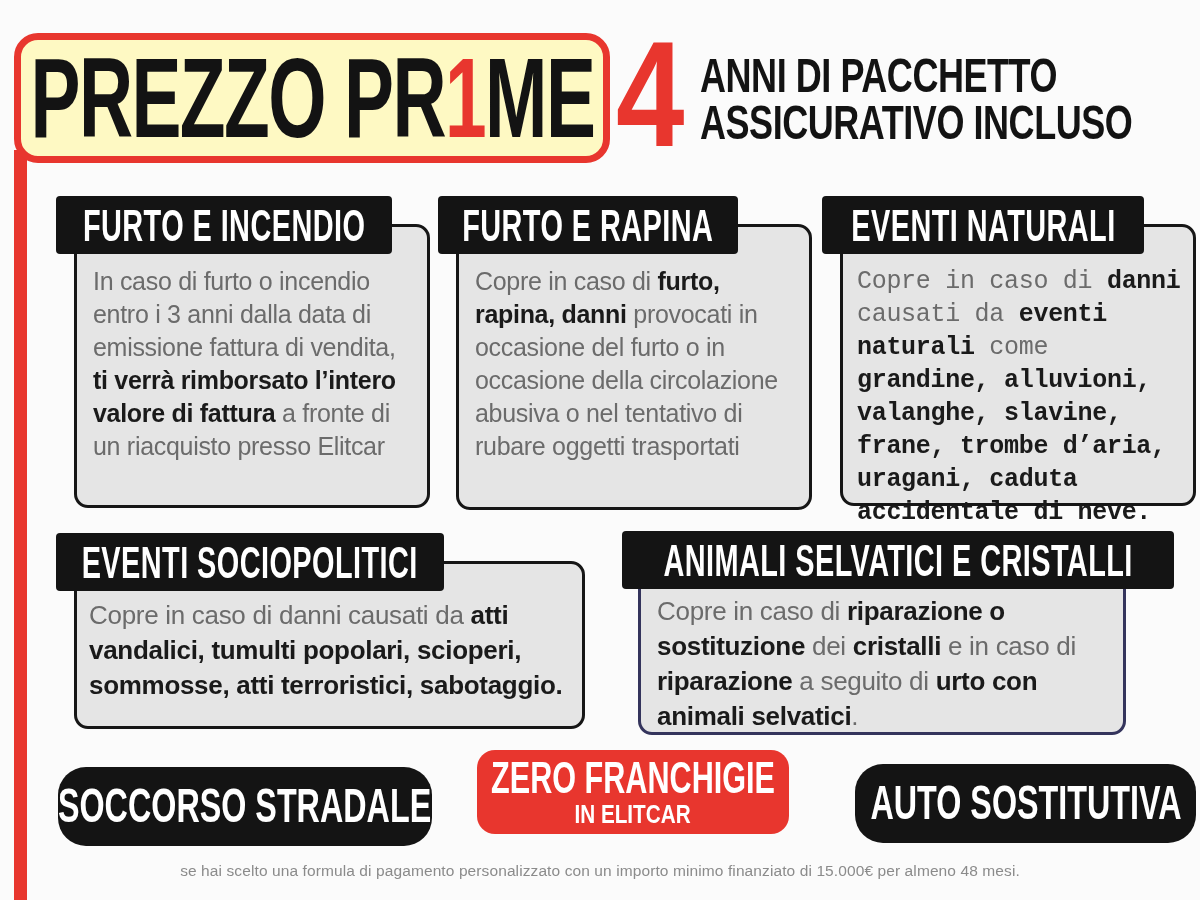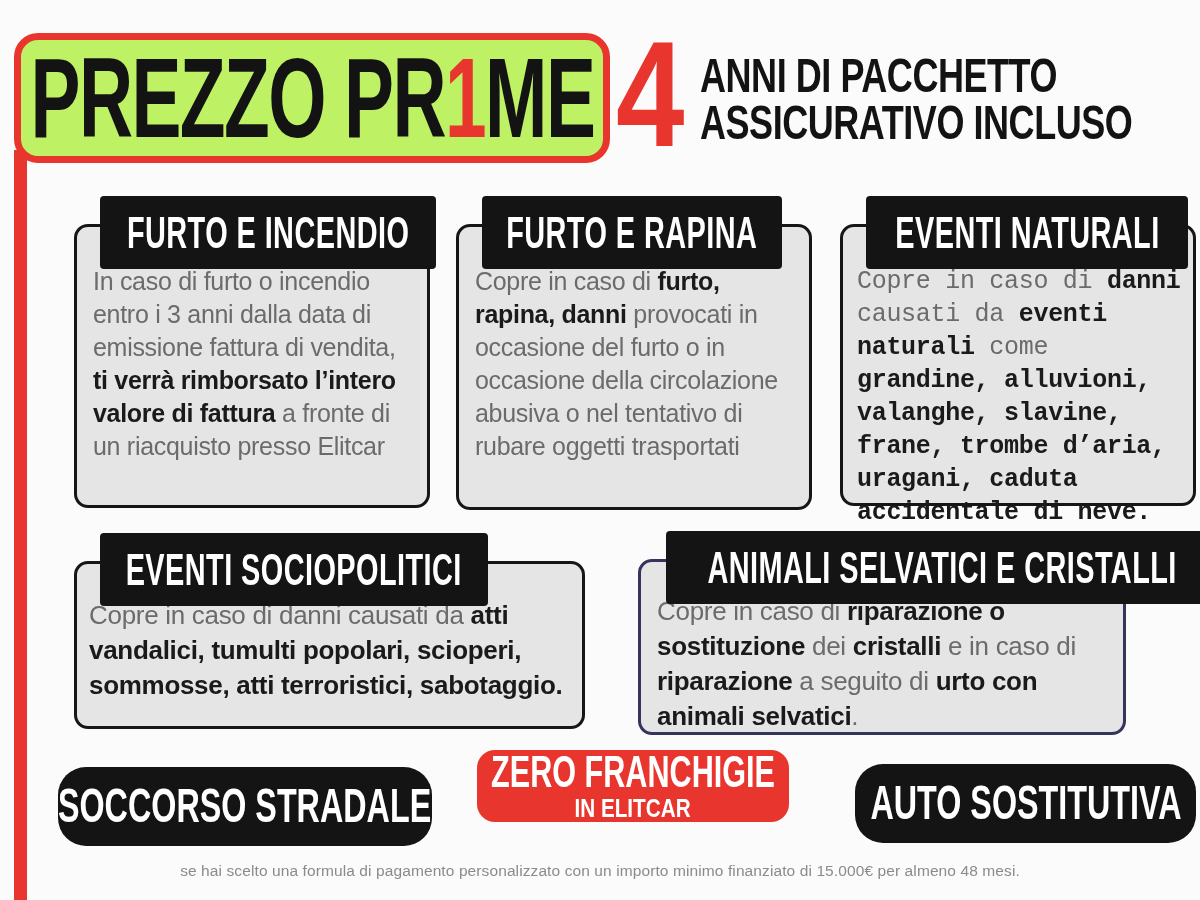--- a/index.html
+++ b/index.html
@@ -13,21 +13,21 @@
   html,body{width:1200px;height:900px;}
   body{
     position:relative;
     background:#fbfbfb;
     font-family:"Liberation Sans",sans-serif;
     overflow:hidden;
   }
   
   .title-box{
     position:absolute;left:14px;top:33px;width:596px;height:130px;
-    border:7px solid var(--red);border-radius:24px;background:#bef264;
+    border:7px solid var(--red);border-radius:24px;background:#fef9c3;
     display:flex;align-items:center;justify-content:center;z-index:3;
   }
   .title-text{
     font-size:96px;font-weight:bold;color:#131313;letter-spacing:-2px;
     white-space:nowrap;transform:scale(0.78,1.18);display:inline-block;
   }
   .title-text .hl{color:var(--red);}
   .big4{
     position:absolute;left:616px;top:28px;z-index:3;
     font-size:150px;line-height:132px;font-weight:bold;color:var(--red);
@@ -42,22 +42,22 @@
     letter-spacing:-0.5px;white-space:nowrap;
   }
   
   .red-line{
     position:absolute;left:14px;top:150px;width:13px;height:750px;
     background:var(--red);z-index:0;
   }
   
   .card{position:absolute;z-index:1;}
   .card-badge{
-    position:absolute;top:0;left:0;height:73px;background:var(--black);
-    border-radius:4px;display:flex;align-items:center;justify-content:center;z-index:2;margin-left:44px;
+    position:absolute;top:0;left:0;height:58px;background:var(--black);
+    border-radius:4px;display:flex;align-items:center;justify-content:center;z-index:2;
   }
   .badge-text{
     color:#fff;font-weight:bold;font-size:34px;white-space:nowrap;
     transform:scale(0.85,1.32);display:inline-block;letter-spacing:0.5px;
   }
   .card-body{
     position:absolute;background:#e5e5e5;border:3px solid #161616;
     border-radius:14px;z-index:1;
   }
   .card-text{
@@ -87,21 +87,21 @@
     position:absolute;display:flex;align-items:center;justify-content:center;
     border-radius:28px;z-index:2;
   }
   .pill-black{background:var(--black);}
   .pill-red{background:var(--red);flex-direction:column;border-radius:18px;}
   .pill-label{
     color:#fff;font-weight:bold;font-size:38px;white-space:nowrap;
     transform:scale(0.85,1.28);display:inline-block;
   }
   .p1{left:58px;top:767px;width:374px;height:79px;}
-  .p2{left:477px;top:750px;width:312px;height:72px;}
+  .p2{left:477px;top:750px;width:312px;height:84px;}
   .p2 .pill-label{font-size:36px;transform:scale(0.85,1.22);}
   .p2 .pill-sublabel{
     color:#fff;font-weight:bold;font-size:23px;white-space:nowrap;
     transform:scale(0.9,1.15);display:inline-block;margin-top:2px;
   }
   .p3{left:855px;top:764px;width:341px;height:79px;}
   
   .footer-note{
     position:absolute;left:0;right:0;top:862px;text-align:center;
     font-size:15.5px;color:#8b8b8b;letter-spacing:0.1px;z-index:1;

